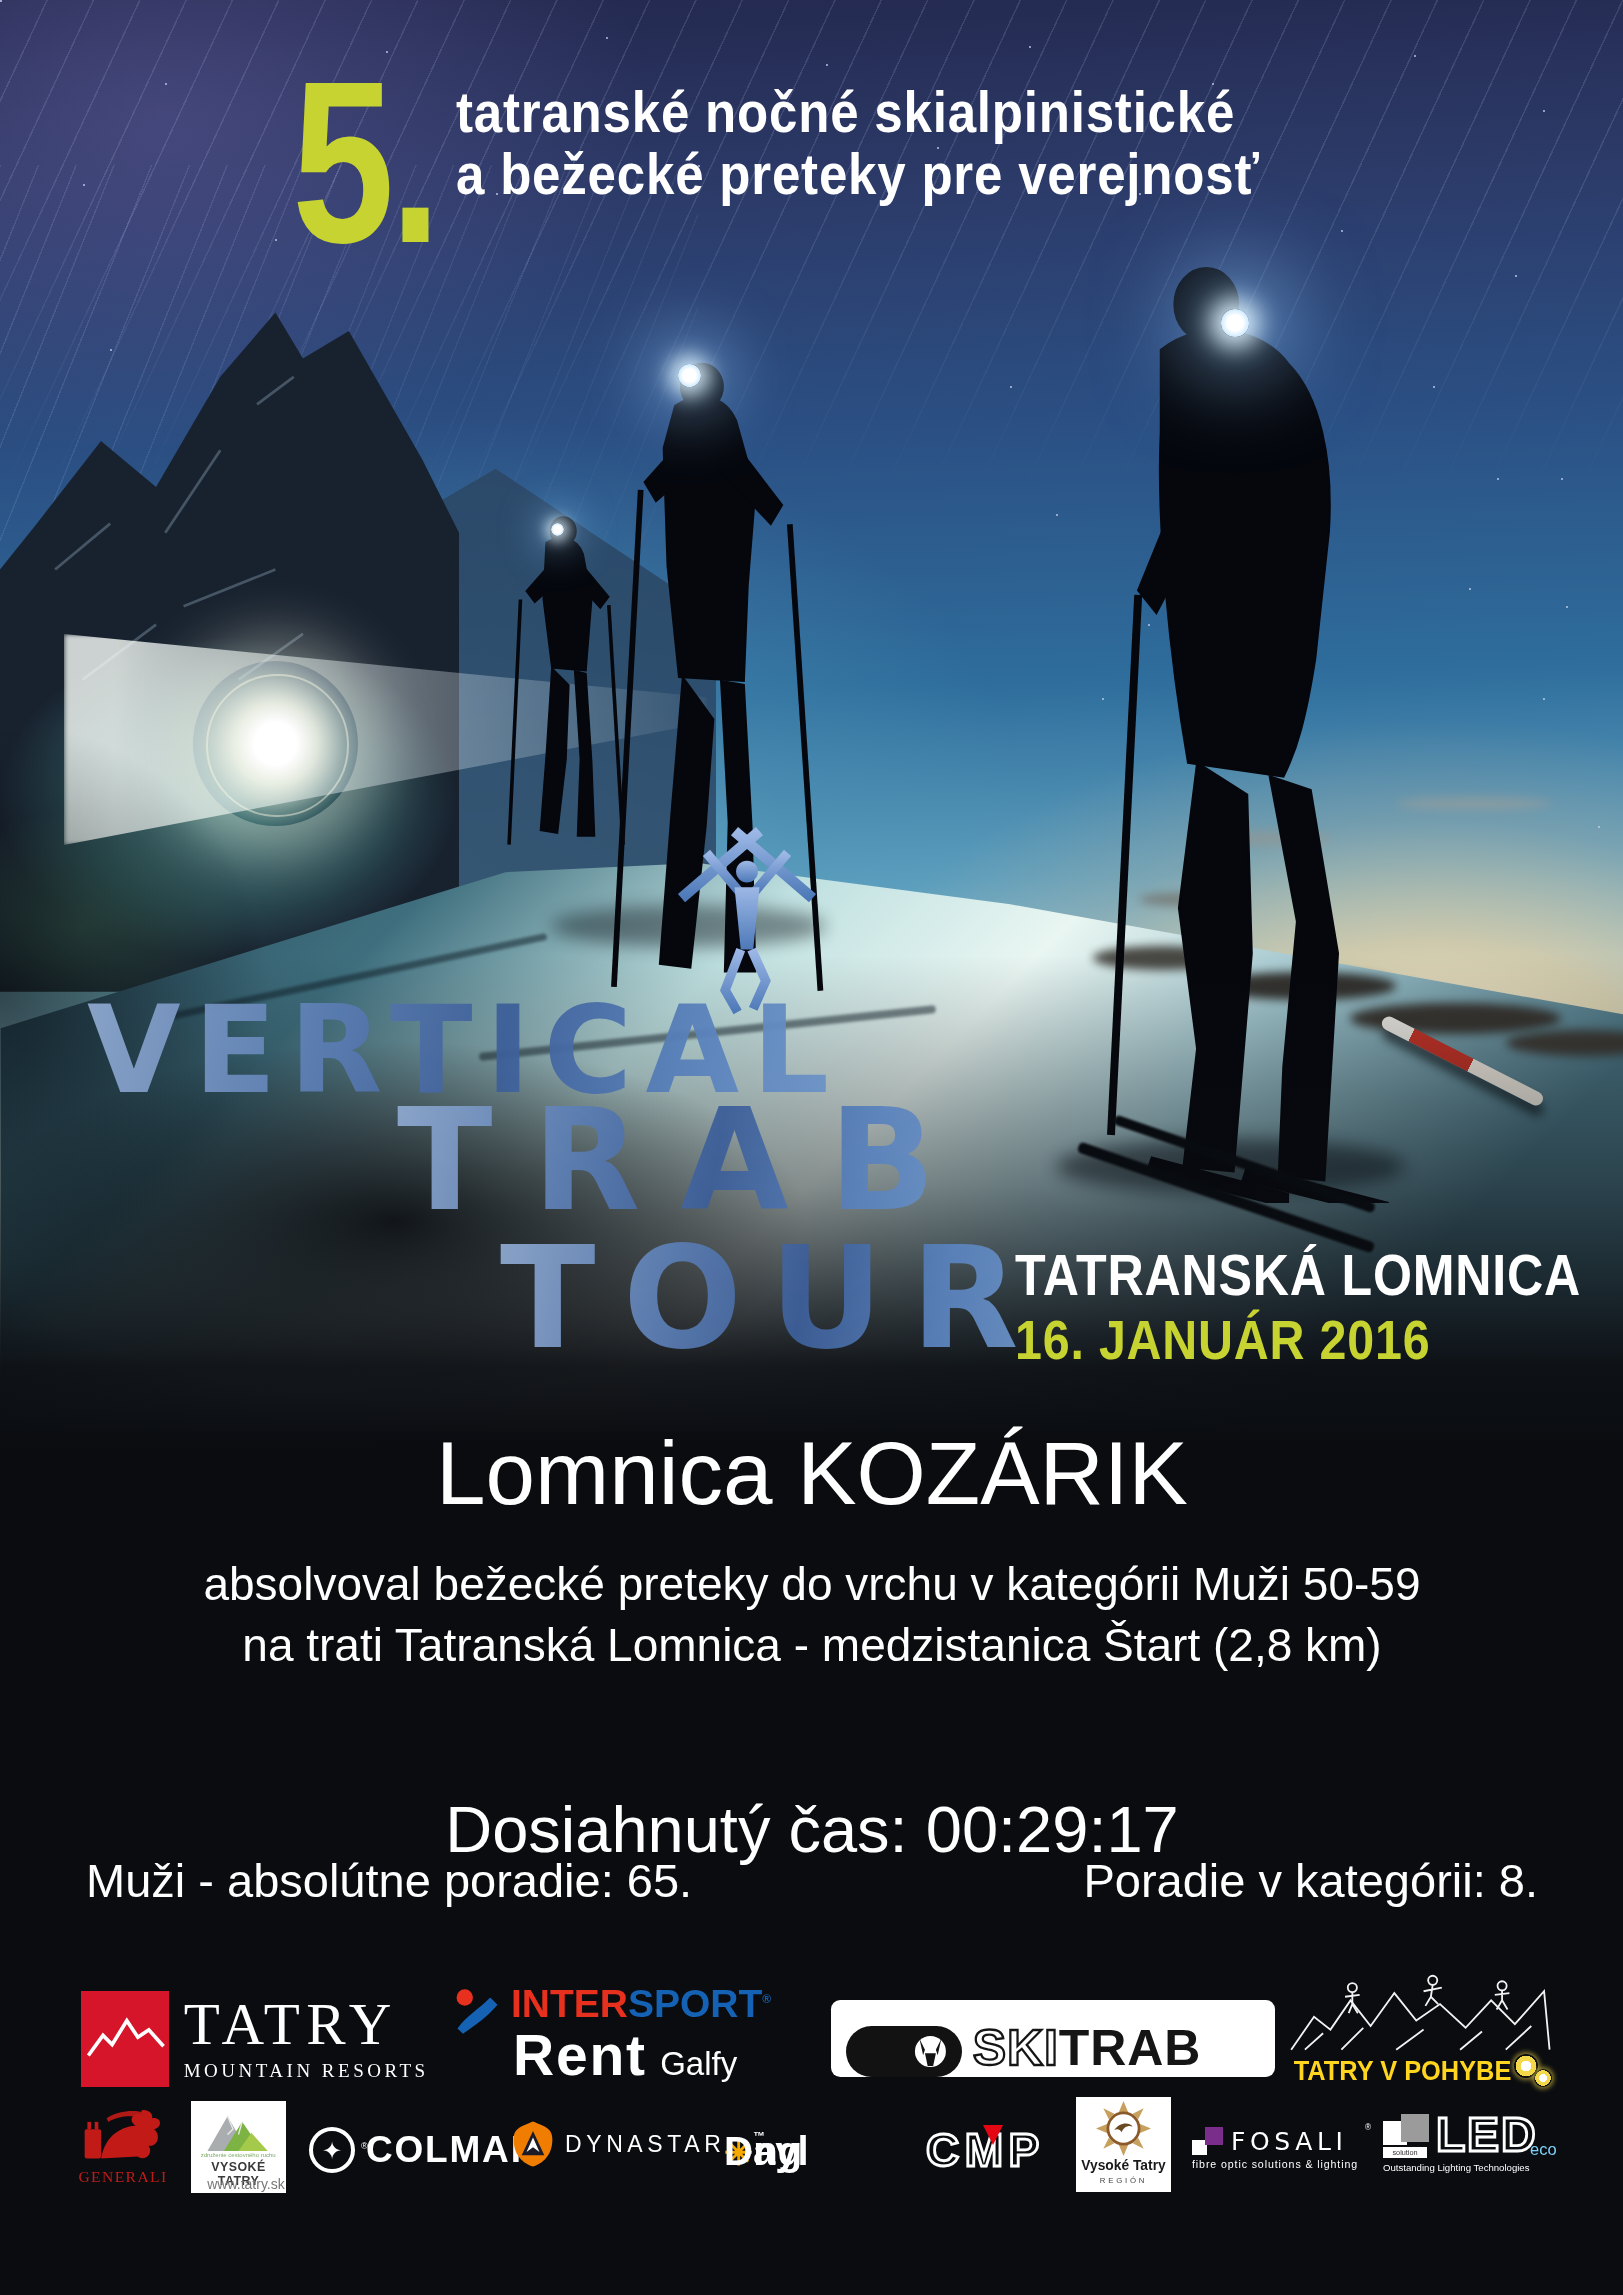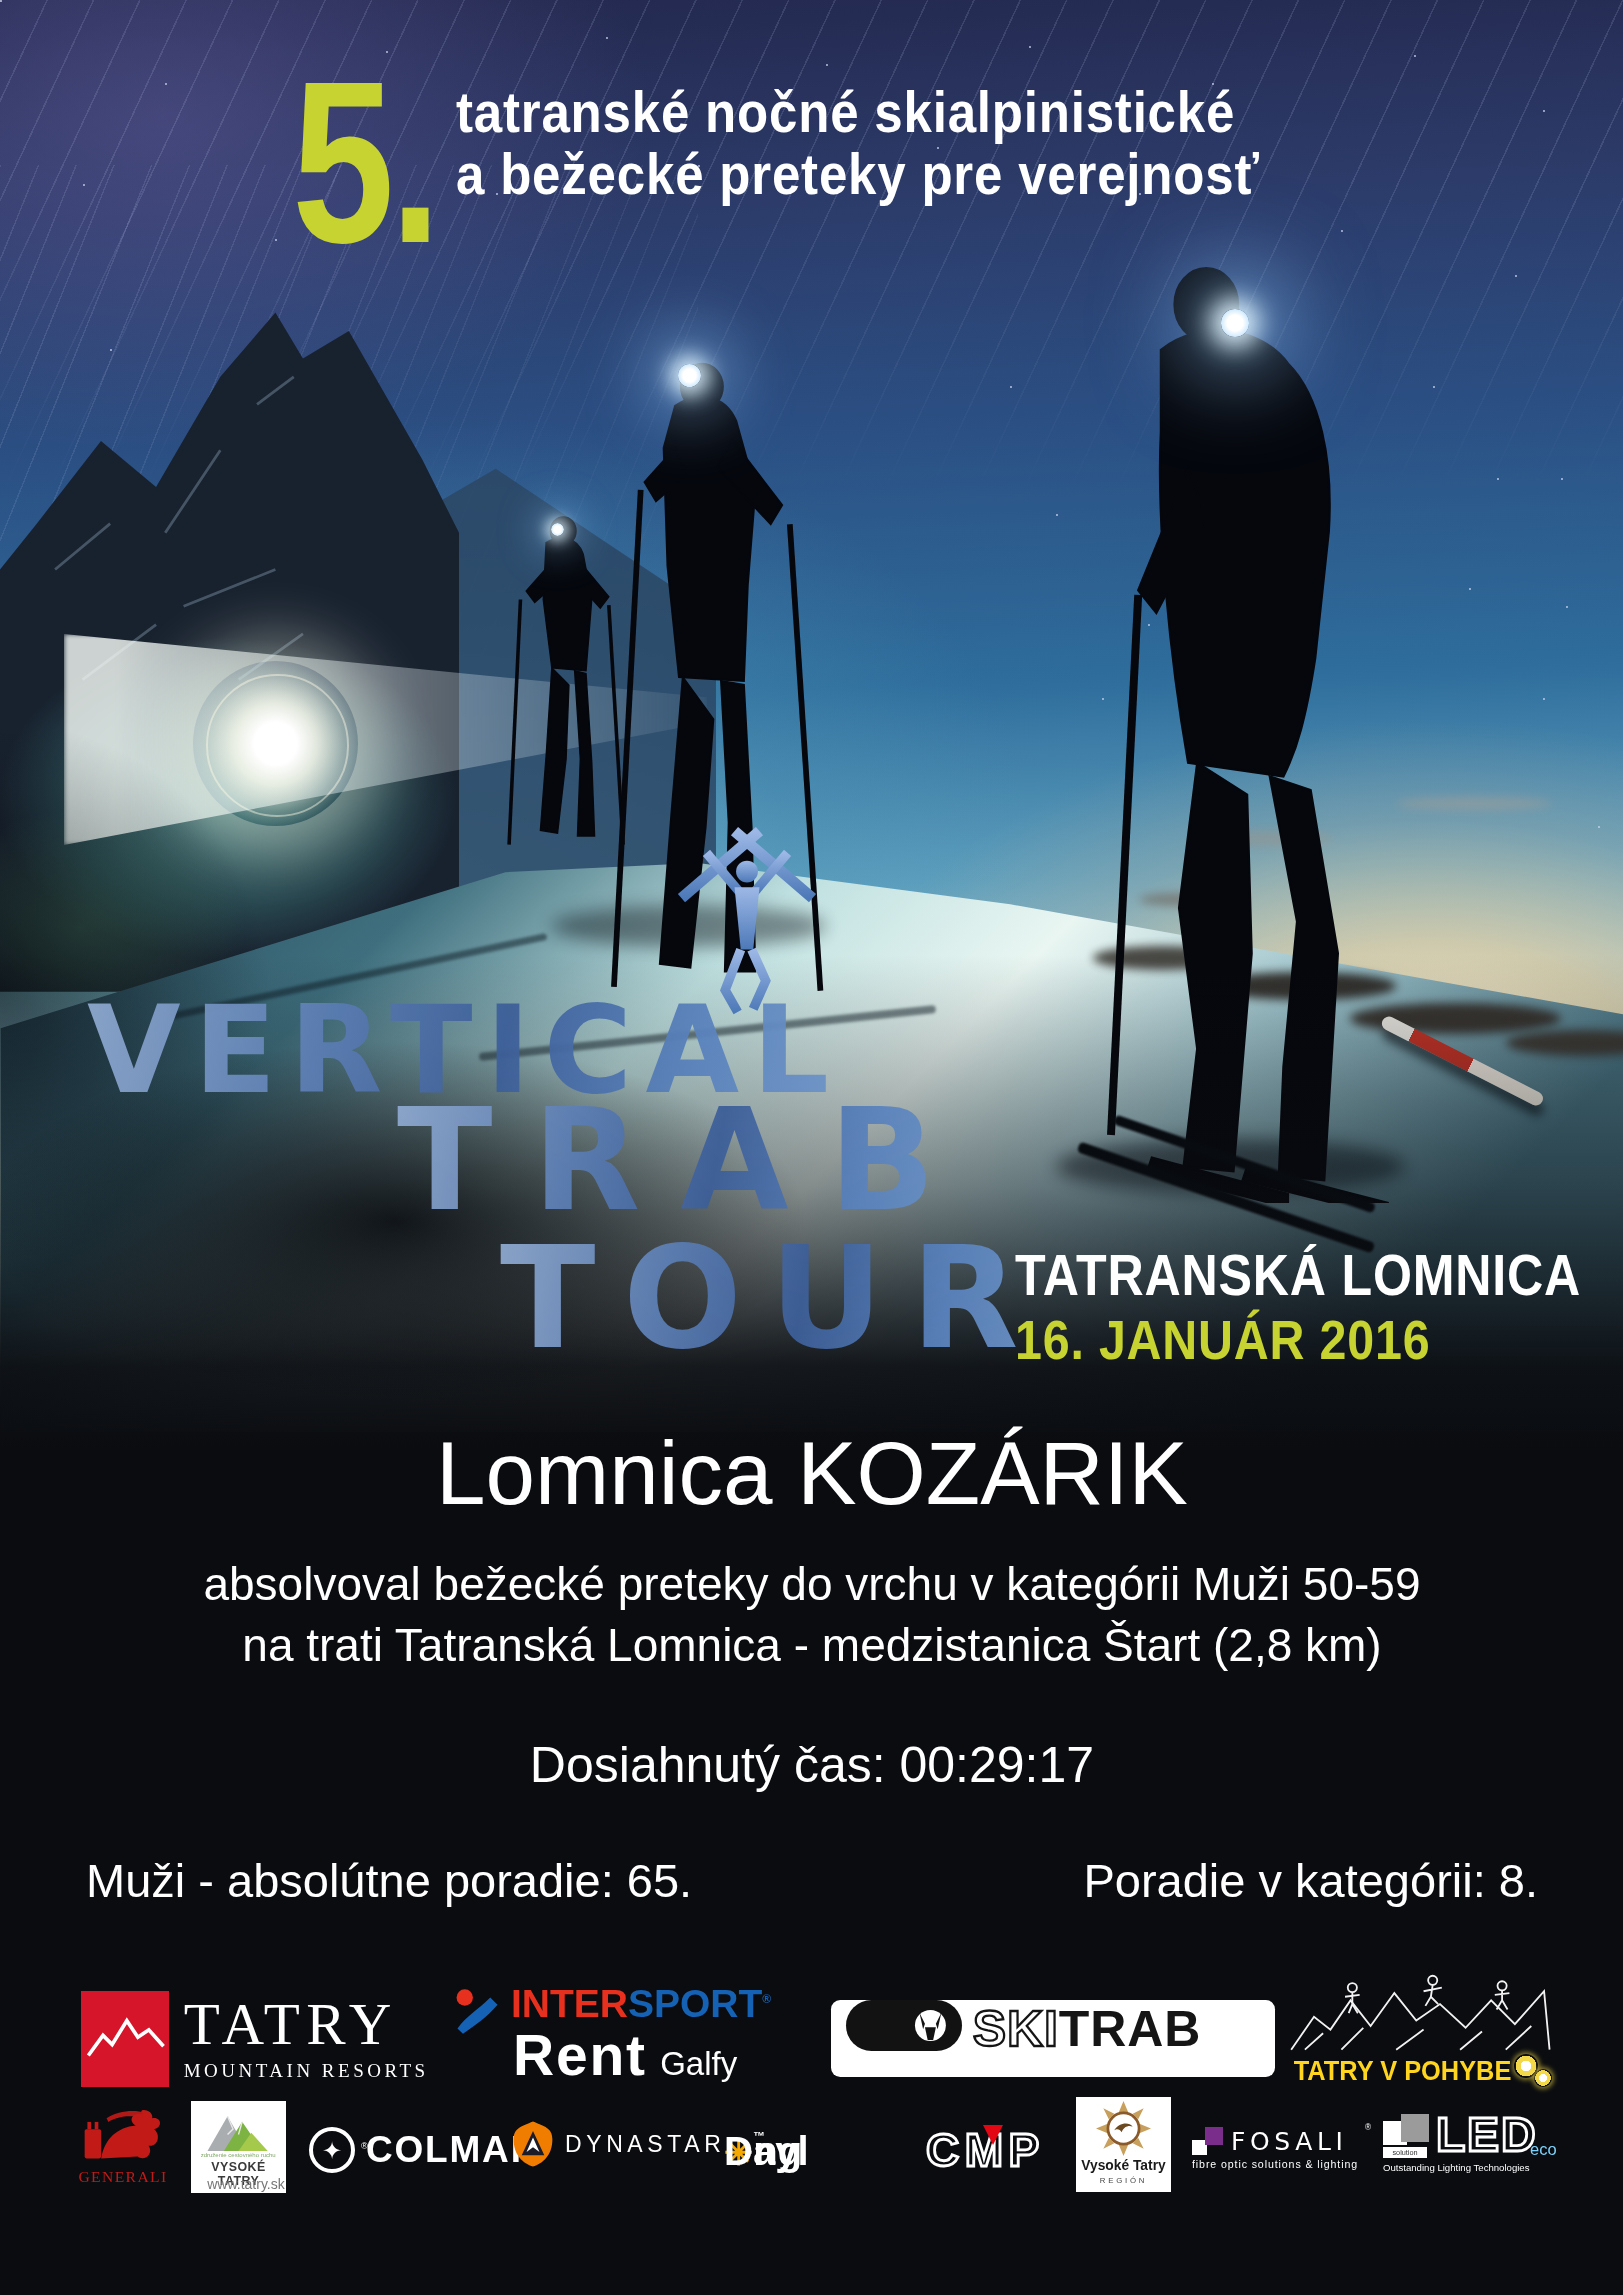--- a/index.html
+++ b/index.html
@@ -81,21 +81,21 @@
   .event-loc{left:1015px;top:1242px;font-size:57px;font-weight:700;letter-spacing:0.9px;color:#fff;
     transform:scaleX(.88);transform-origin:left top;white-space:nowrap;}
   .event-date{left:1015px;top:1308px;font-size:55px;font-weight:700;letter-spacing:0.9px;color:#c6d330;
     transform:scaleX(.88);transform-origin:left top;white-space:nowrap;}
 
   
   .ctr{left:0;width:1624px;text-align:center;white-space:nowrap;}
   .ath-name{top:1422px;font-size:89px;font-weight:400;}
   .desc1{top:1557px;font-size:46px;}
   .desc2{top:1618px;font-size:46px;}
-  .time-line{top:1736px;font-size:50px;}
+  .time-line{top:1792px;font-size:65px;}
   .ranks{top:1853px;left:0;width:1624px;display:flex;justify-content:space-between;
     padding:0 86px;font-size:47px;position:absolute;}
   .ranks span{position:static;white-space:nowrap;}
 
   
   .sponsor{display:flex;align-items:center;}
   
   .tmr{left:81px;top:1991px;}
   .tmr-box{position:relative;width:88px;height:96px;background:#d6152b;flex:0 0 auto;}
   .tmr-text{position:relative;margin-left:14.7px;}
@@ -107,21 +107,21 @@
   .its{left:452px;top:1982px;width:349px;height:119px;}
   .its-row{position:relative;left:0;top:0;font-size:39px;font-weight:bold;white-space:nowrap;}
   .its-row .p1{position:static;color:#e8301e;}
   .its-row .p2{position:static;color:#1561b3;}
   .its-row sup{position:static;font-size:12px;color:#1561b3;}
   .its-row2{position:absolute;left:61px;top:40px;white-space:nowrap;}
   .its-rent{position:static;font-size:57px;font-weight:900;color:#fff;letter-spacing:1.8px;}
   .its-galfy{position:static;font-size:33px;color:#fff;margin-left:9.2px;}
   
   .trab{left:831px;top:2000px;width:444px;height:77px;background:#fff;border-radius:9.2px;
-    display:flex;align-items:flex-start;padding:0 14.7px;}
+    display:flex;align-items:flex-end;padding:0 14.7px;}
   .trab-badge{position:relative;flex:0 0 auto;width:116px;height:51px;background:#121212;border-radius:26px;}
   .trab-text{position:static;margin-left:11px;font-size:50px;font-weight:bold;letter-spacing:0.9px;white-space:nowrap;}
   .trab-text .sk1{position:static;color:#fff;-webkit-text-stroke:2.3px #151515;}
   .trab-text .sk2{position:static;color:#151515;}
   
   .tvp{left:1286px;top:1973px;width:275px;height:119px;display:block;}
   .tvp-label{left:0;top:83px;width:248px;text-align:center;font-size:27px;font-weight:bold;
     color:#ffd520;transform:scaleX(.94);transform-origin:left top;white-space:nowrap;}
   .flower{border-radius:50%;background:radial-gradient(circle,#fff 0 30%,#f3d84a 32% 60%,rgba(243,216,74,0) 62%);
     box-shadow:0 0 5.5px 1.8px rgba(243,216,74,.6);}

